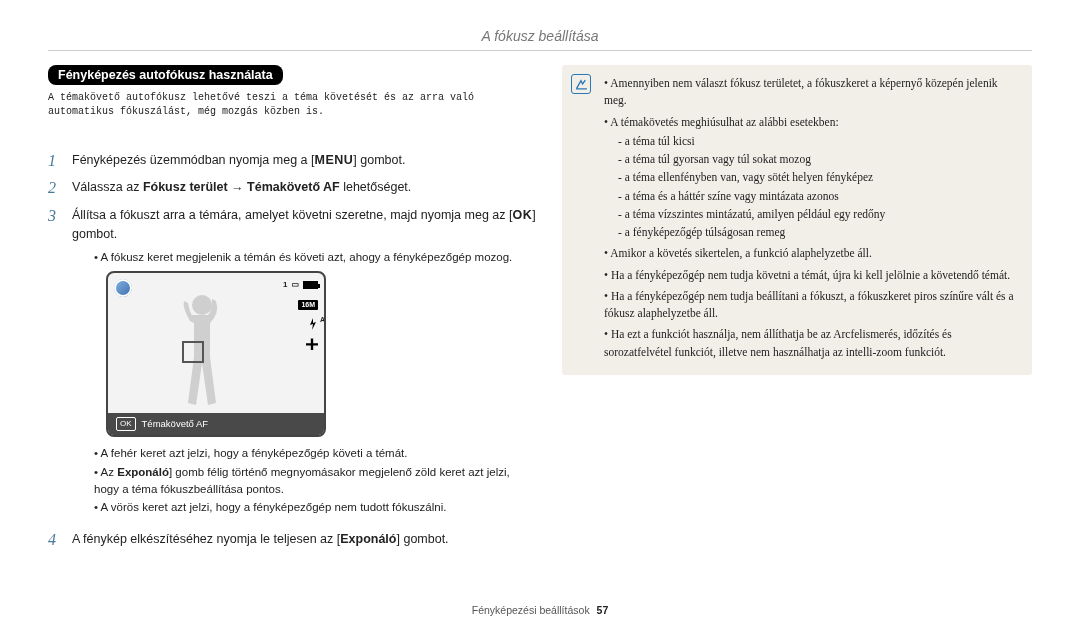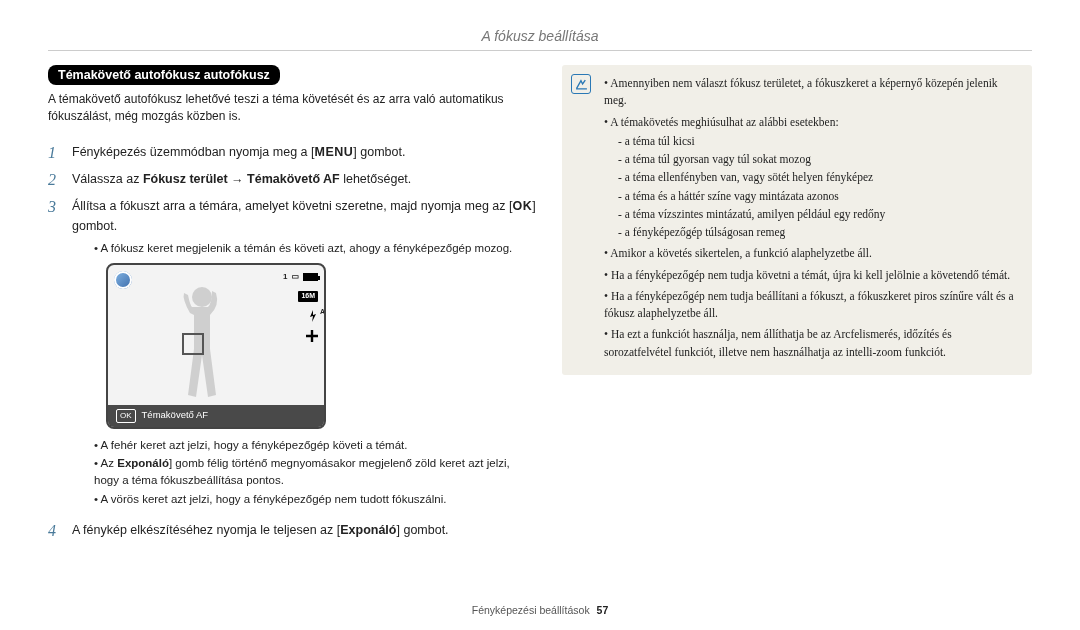--- a/index.html
+++ b/index.html
@@ -39,23 +39,24 @@
     display: inline-block;
     background: #000;
     color: #fff;
     font-weight: 600;
     font-size: 12.5px;
     padding: 3px 10px;
     border-radius: 8px;
     margin-bottom: 6px;
   }
   .intro {
-    font-size: 12px;
+    font-size: 10px;
     line-height: 1.4;
-    margin-bottom: 18px;
+    margin-bottom: 32px;
+    font-family: Liberation Mono, monospace;
   }
   .step {
     display: flex;
     gap: 10px;
     margin-bottom: 8px;
     font-size: 12.5px;
     line-height: 1.55;
   }
   .step-num {
     font-size: 16px;
@@ -211,21 +212,21 @@
 </style>
 </head>
 <body>
 
 <div class="header">A fókusz beállítása</div>
 <hr class="rule">
 
 <div class="columns">
   <div class="col-left">
 
-    <span class="blackchip">Témakövető autofókusz autofókusz</span>
+    <span class="blackchip">Fényképezés autofókusz használata</span>
     <p class="intro">A témakövető autofókusz lehetővé teszi a téma követését és az arra való automatikus fókuszálást, még mozgás közben is.</p>
 
     <div class="step">
       <div class="step-num">1</div>
       <div class="step-body">
         <span>Fényképezés üzemmódban nyomja meg a [</span><span class="menuword">MENU</span><span>] gombot.</span>
       </div>
     </div>
 
     <div class="step">

